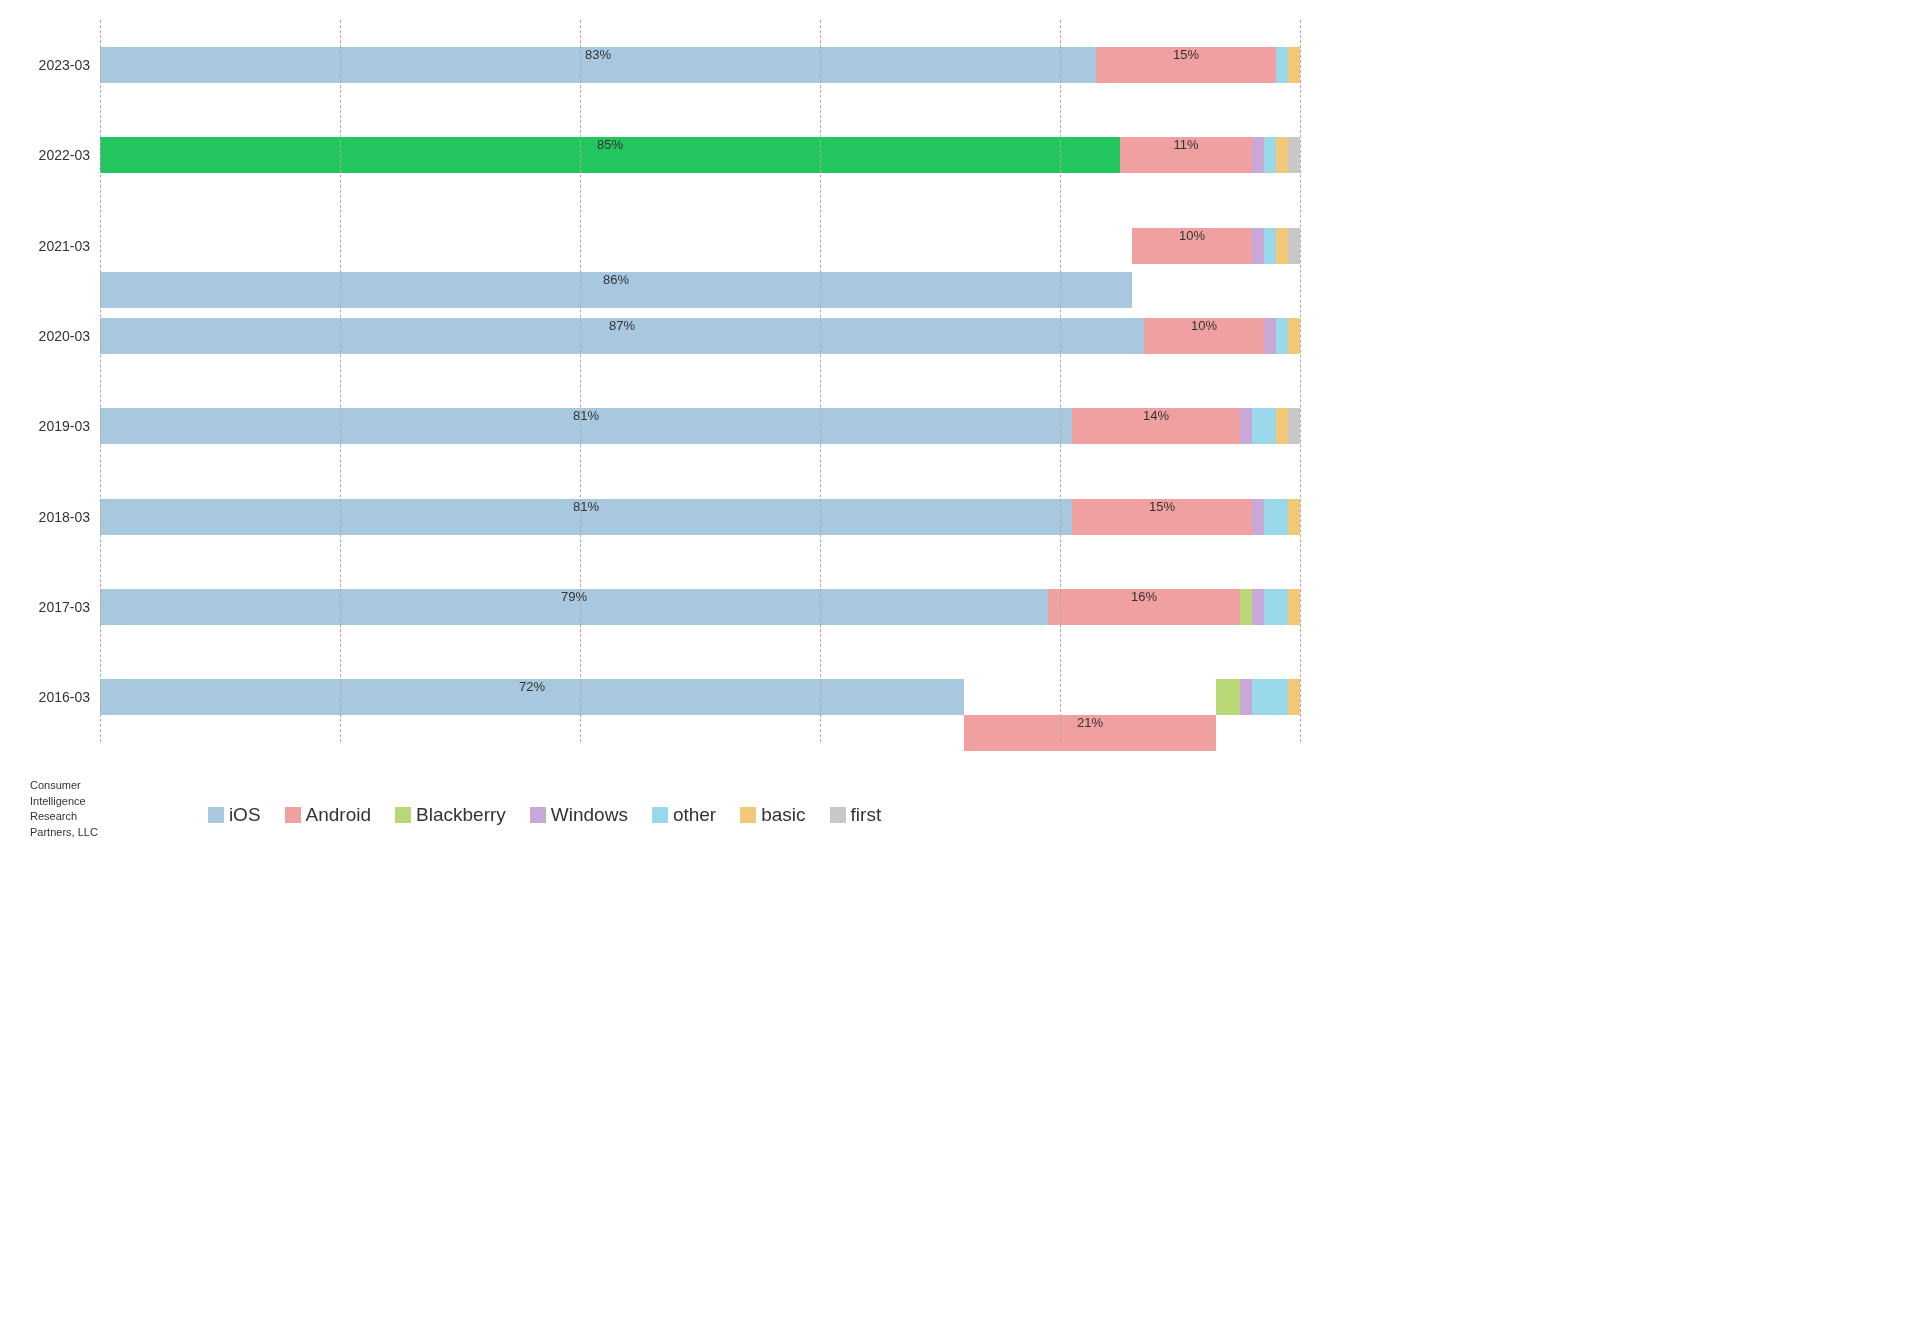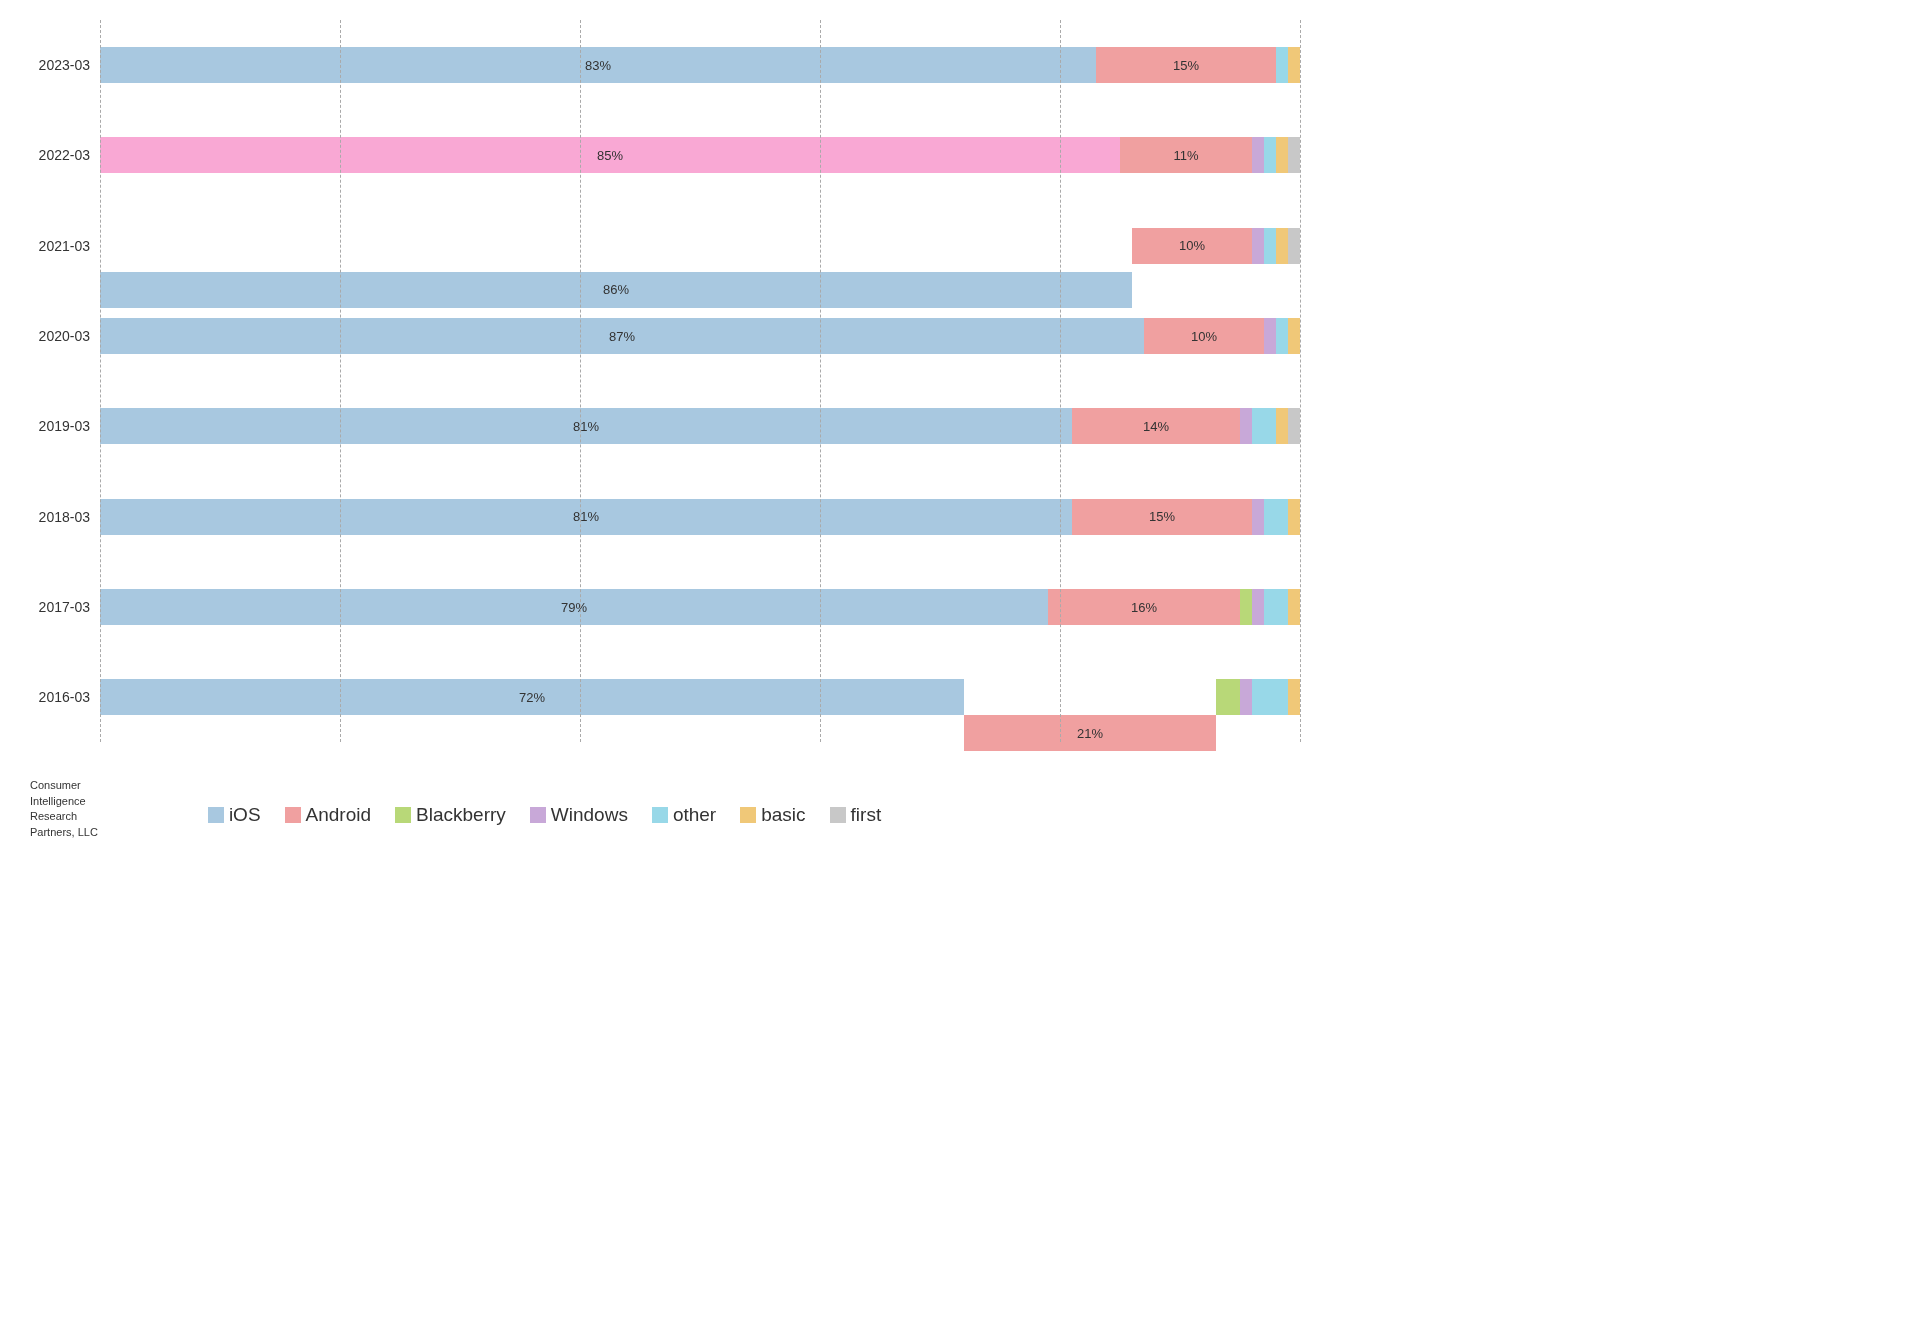--- a/index.html
+++ b/index.html
@@ -44,21 +44,21 @@
     }
     .bar {
       display: flex;
       height: 100%;
       position: relative;
     }
     .bar-segment {
       height: 100%;
       position: relative;
       display: flex;
-      align-items: center;
+      align-items: flex-start;
       justify-content: center;
     }
     .legend {
       display: flex;
       align-items: center;
       margin-top: 12px;
       padding-left: 80px;
       flex-wrap: wrap;
       gap: 8px;
     }
@@ -127,21 +127,21 @@
           </div>
           <div style="position: absolute; right: -80px; top: -30px; display: flex; flex-direction: column; align-items: flex-end; line-height: 1.3;">
             <span class="small-pct">1%</span>
           </div>
         </div>
       </div>
       <div class="row-wrapper">
         <div class="row-label">2022-03</div>
         <div class="bar-container">
           <div class="bar">
-            <div class="bar-segment" style="width: 85%; background: #f9a8d4;">
+            <div class="bar-segment" style="width: 85%; background: #22c55e;">
               <span style="font-size: 13px; color: rgb(51, 51, 51); font-weight: 500;">85%</span>
             </div>
             <div class="bar-segment" style="width: 11%; background: rgb(240, 160, 160);">
               <span style="font-size: 13px; color: rgb(51, 51, 51); font-weight: 500;">11%</span>
             </div>
             <div class="bar-segment" style="width: 1%; background: rgb(200, 168, 216);"></div>
             <div class="bar-segment" style="width: 1%; background: rgb(152, 216, 232);"></div>
             <div class="bar-segment" style="width: 1%; background: rgb(240, 200, 120);"></div>
             <div class="bar-segment" style="width: 1%; background: rgb(200, 200, 200);"></div>
           </div>

